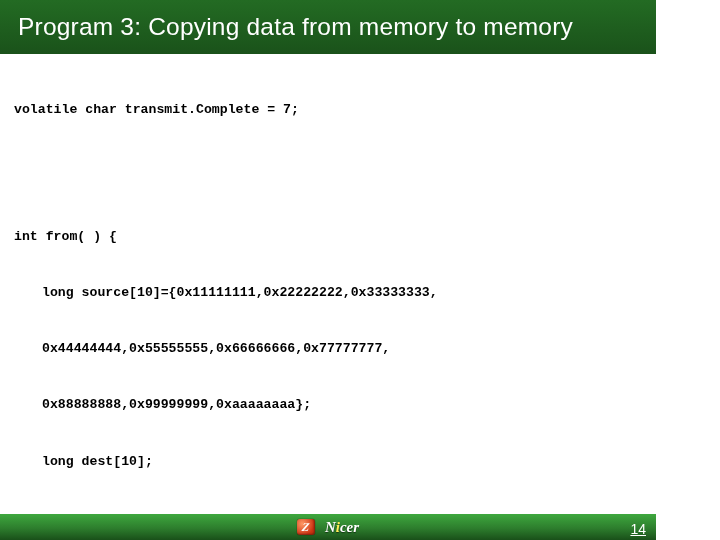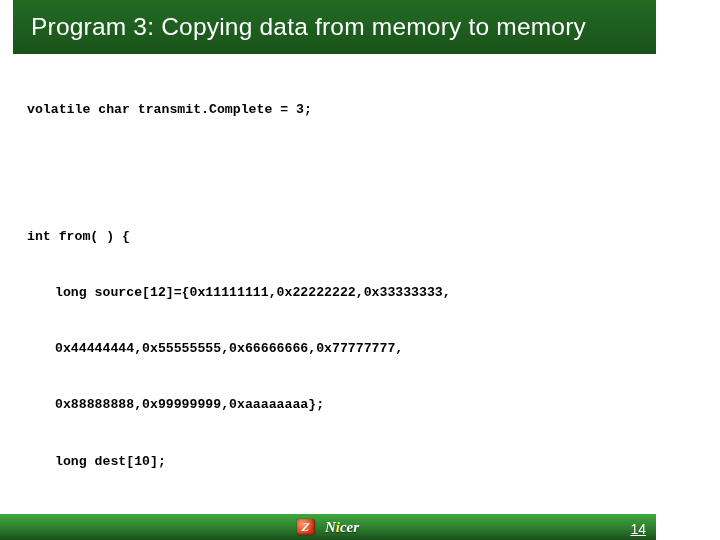--- a/index.html
+++ b/index.html
@@ -1,17 +1,17 @@
 <!DOCTYPE html>
 <html><head>
 <meta charset="utf-8">
 <style>
   * { margin: 0; padding: 0; box-sizing: border-box; }
   html, body { width: 720px; height: 540px; font-family: Arial, Helvetica, sans-serif; background: #fff; overflow: hidden; }
-  .slide { width: 656px; height: 540px; position: relative; padding-left: 13px; }
+  .slide { width: 656px; height: 540px; position: relative; }
   .title-bar { background: #1f5f1f; background: linear-gradient(#236b23,#1a521a); height: 54px; display: flex; align-items: center; padding: 0 18px; }
   .title-bar h1 { color: #fff; font-size: 24.5px; font-weight: 400; letter-spacing: 0.2px; }
   .code-area { padding: 10px 14px 0 14px; font-family: "Courier New", Courier, monospace; font-size: 13.2px; line-height: 1.42; font-weight: bold; color: #000; white-space: pre-wrap; word-break: break-word; }
   .blk { margin-bottom: 14px; }
   .indent { padding-left: 28px; display:block;}
   .footer { position: absolute; left: 0; right: 0; bottom: 0; height: 26px; background: linear-gradient(#3ea83e,#2d7d2d 55%,#195019); display:flex; align-items:center; justify-content:center;}
   .page-num { position: absolute; right: 10px; bottom: 3px; color: #fff; font-size: 14px; font-family: Arial; text-decoration: underline; }
   .logo { display:flex; align-items:center; gap:2px; font-family: Georgia, 'Times New Roman', serif;}
   .logo .z-badge { width:18px; height:16px; border-radius:3px; background: radial-gradient(circle at 30% 30%, #ff9966, #cc3311 70%); display:flex; align-items:center; justify-content:center; box-shadow: inset -1px -1px 2px rgba(0,0,0,.4), 0 0 1px #000;}
   .logo .z-badge span { color:#fff; font-weight:bold; font-size:12px; font-style:italic; transform: skewX(-8deg);}
@@ -21,25 +21,25 @@
 </head>
 <body>
 
 <div class="slide">
 
   <div class="title-bar">
     <h1>Program 3: Copying data from memory to memory</h1>
   </div>
 
   <div class="code-area">
-    <div class="blk">volatile char transmit.Complete = 3;</div>
+    <div class="blk">volatile char transmit.Complete = 7;</div>
 
     <div class="blk">
       <div>int from( ) {</div>
-      <span class="indent">long source[12]={0x11111111,0x22222222,0x33333333,</span>
+      <span class="indent">long source[10]={0x11111111,0x22222222,0x33333333,</span>
       <span class="indent">0x44444444,0x55555555,0x66666666,0x77777777,</span>
       <span class="indent">0x88888888,0x99999999,0xaaaaaaaa};</span>
       <span class="indent">long dest[10];</span>
     </div>
 
     
 
     
 
     

